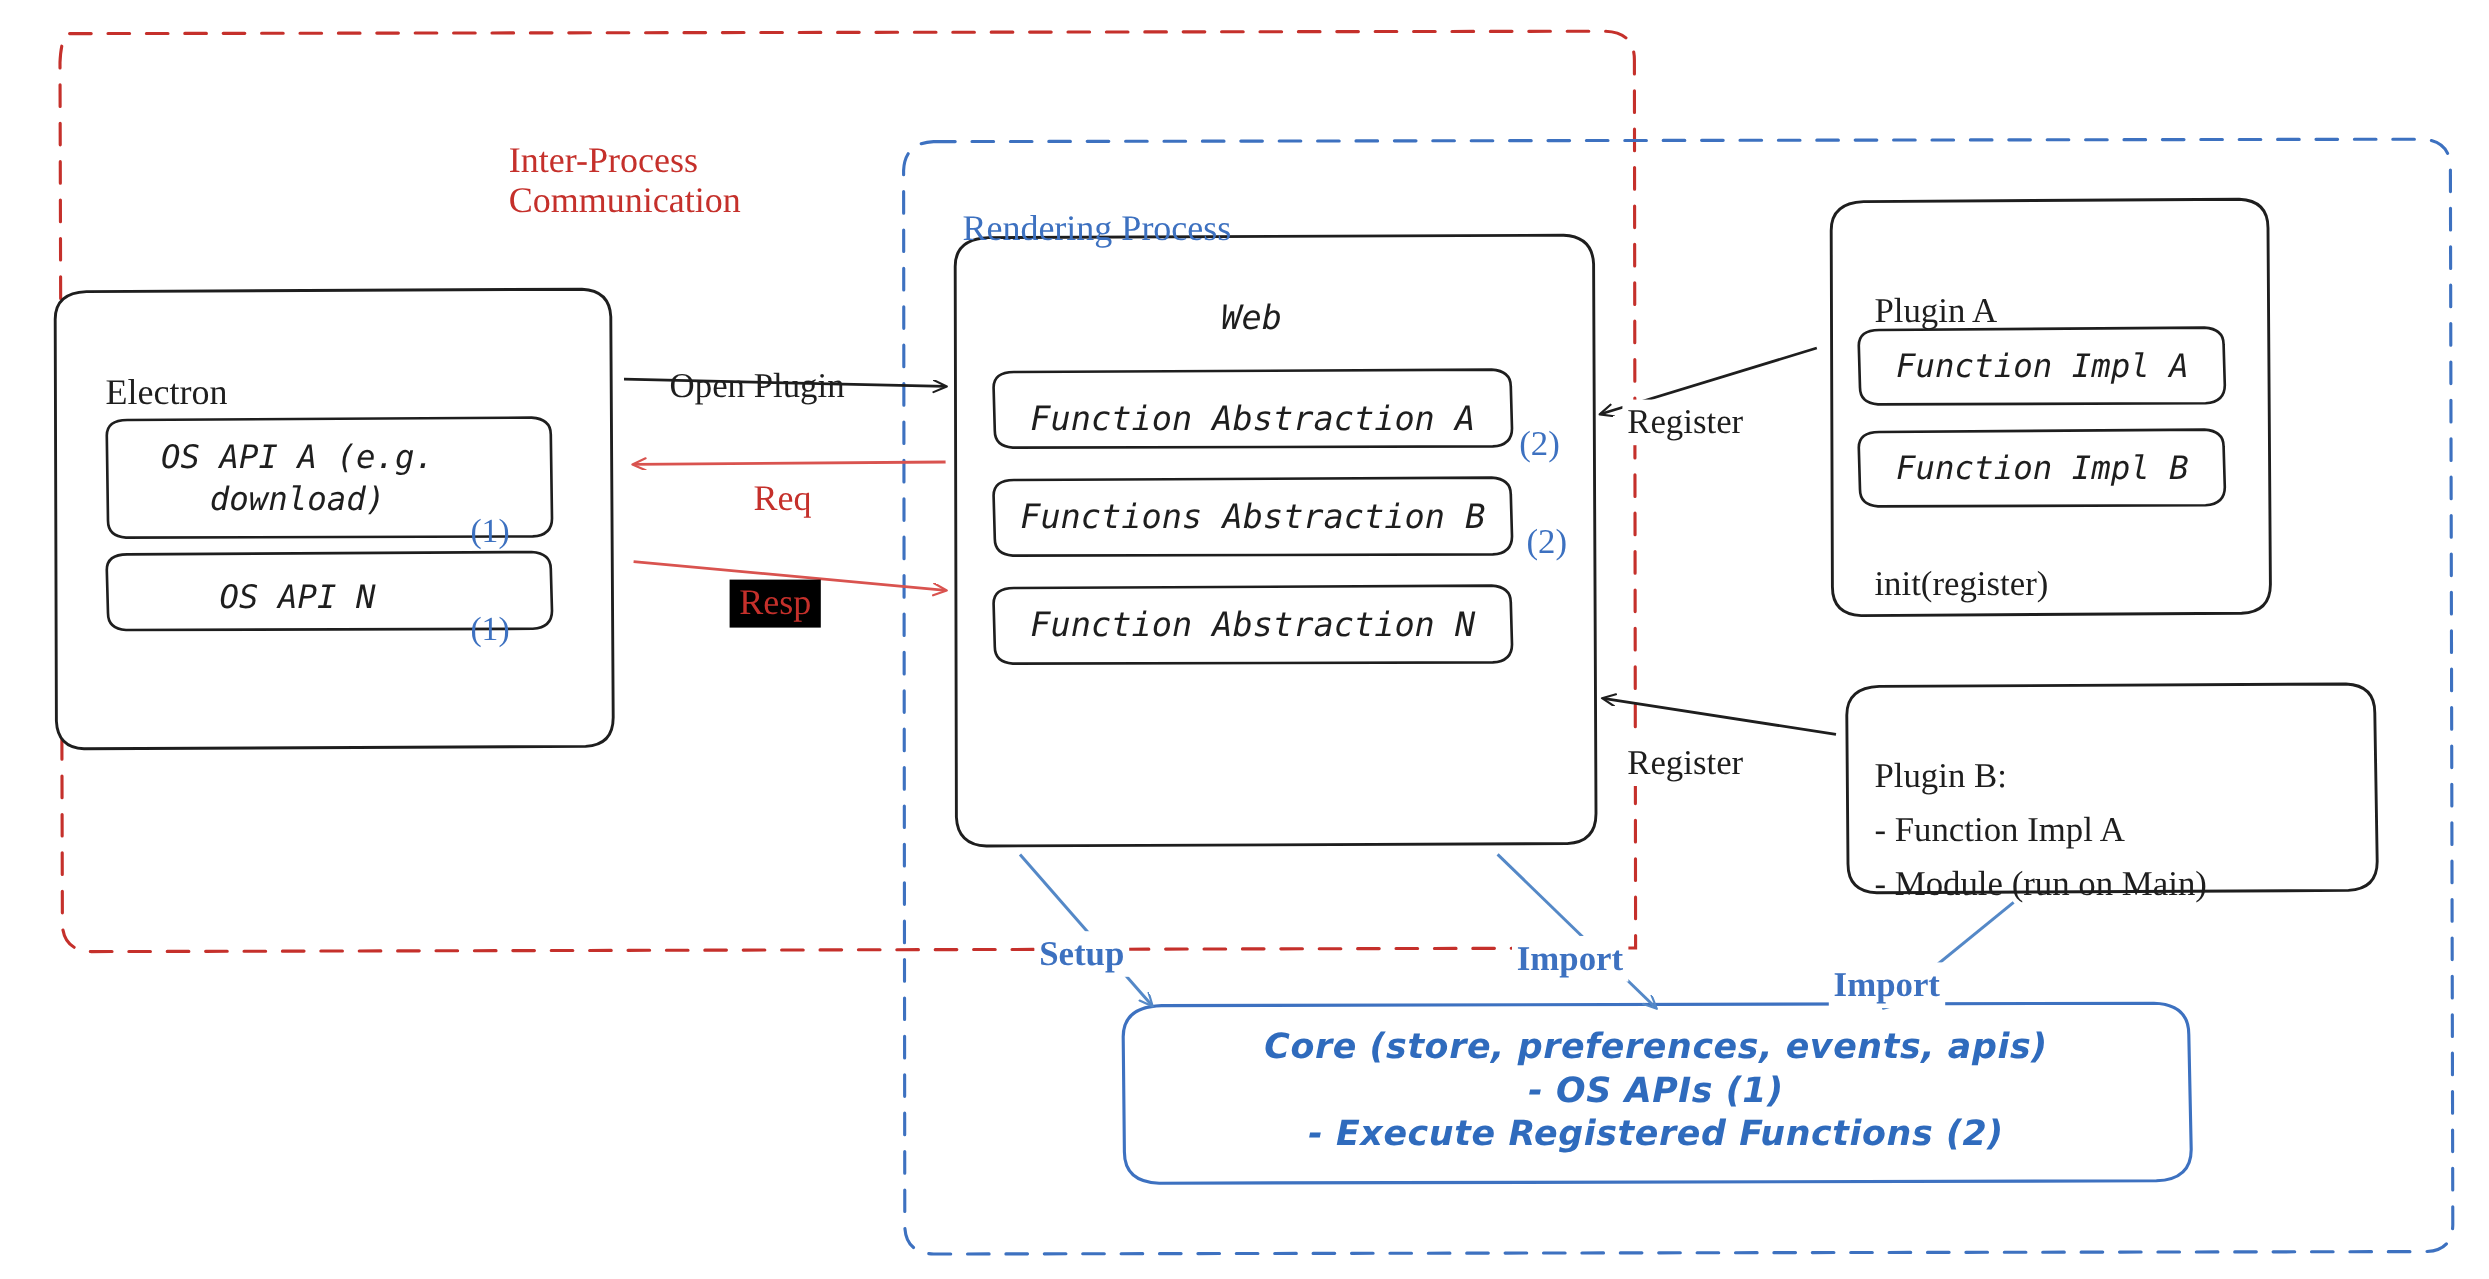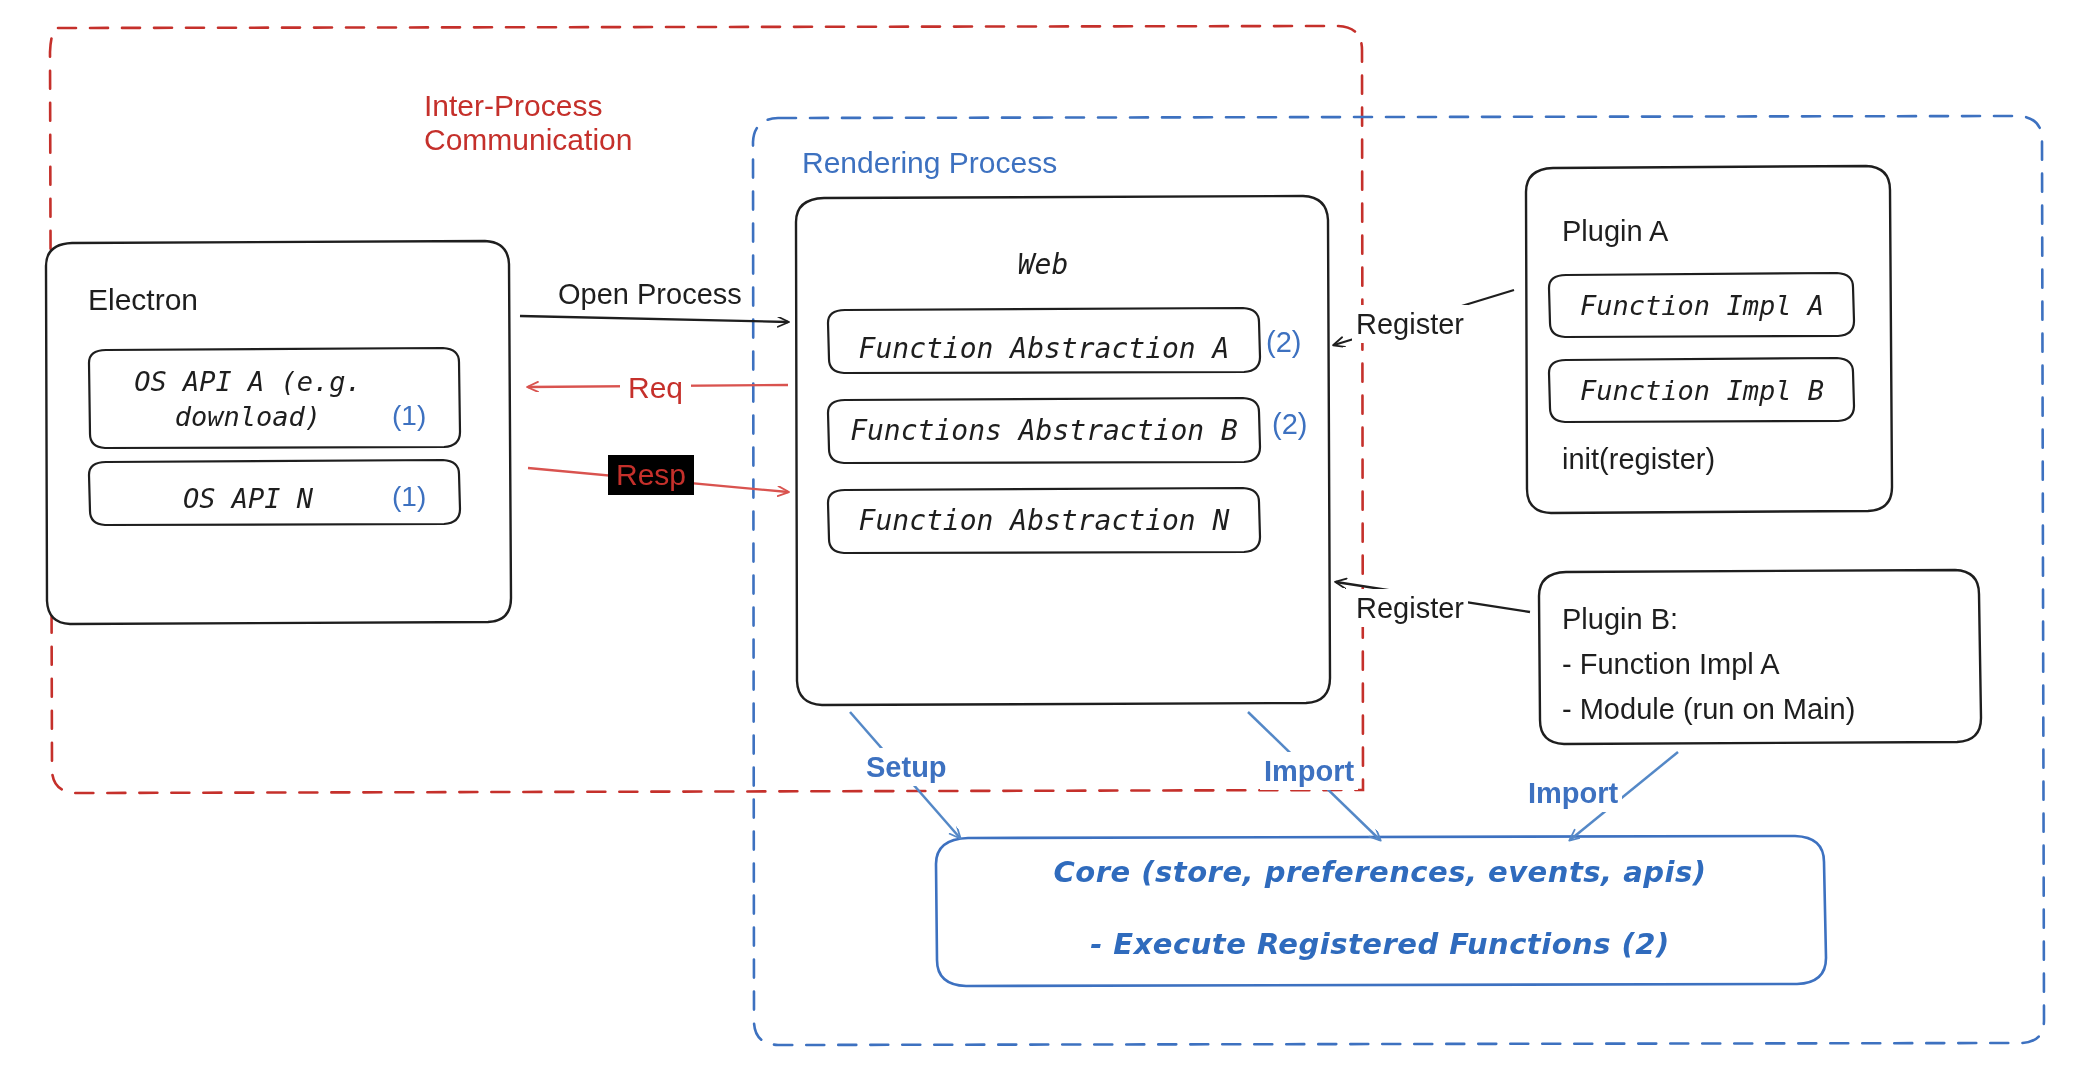--- a/index.html
+++ b/index.html
@@ -21,25 +21,26 @@
     position: absolute;
     left: 0; top: 0;
     width: 2074px;
     height: 1066px;
     pointer-events: none;
   }
 
   
   .txt {
     position: absolute;
-    font-family: Liberation Sans, sans-serif;
+    font-family: Liberation Serif, serif;
     color: #1e1e1e;
     white-space: pre;
     line-height: 1.32;
     letter-spacing: 0px;
+    margin-top: 28px;
   }
   .txt-red { color: #c5302b; }
   .txt-blue { color: #3d71c0; }
   .bold { font-weight: 700; }
 
   
   .boxlabel {
     position: absolute;
     display: flex;
     align-items: center;
@@ -202,23 +203,24 @@
   <div class="txt" style="left:1562px; top:212px; font-size:29px;">Plugin A</div>
   <div class="boxlabel" style="left:1554px; top:277px; width:296px; height:58px; font-size:27px;">Function Impl A</div>
   <div class="boxlabel" style="left:1554px; top:362px; width:296px; height:58px; font-size:27px;">Function Impl B</div>
   <div class="txt" style="left:1562px; top:440px; font-size:29px;">init(register)</div>
 
   <div class="txt" style="left:1562px; top:600px; font-size:29px;">Plugin B:</div>
   <div class="txt" style="left:1562px; top:645px; font-size:29px;">- Function Impl A</div>
   <div class="txt" style="left:1562px; top:690px; font-size:29px;">- Module (run on Main)</div>
 
   <div class="boxlabel core-text" style="left:940px; top:855px; width:880px; height:36px; font-size:29px;">Core (store, preferences, events, apis)</div>
+  <div class="boxlabel core-text" style="left:940px; top:891px; width:880px; height:36px; font-size:29px;">- OS APIs (1)</div>
   <div class="boxlabel core-text" style="left:940px; top:927px; width:880px; height:36px; font-size:29px;">- Execute Registered Functions (2)</div>
 
-  <div class="txt" style="left:558px; top:275px; font-size:29px;">Open Process</div>
+  <div class="txt" style="left:558px; top:275px; font-size:29px;">Open Plugin</div>
   <div class="txt txt-red" style="left:620px; top:368px; font-size:30px; background:#ffffff; padding:0 8px;">Req</div>
   <div class="txt txt-red" style="left:608px; top:455px; font-size:30px; background:#000000; padding:0 8px;">Resp</div>
   <div class="txt" style="left:1352px; top:305px; font-size:29px; background:#ffffff; padding:0 4px;">Register</div>
   <div class="txt" style="left:1352px; top:589px; font-size:29px; background:#ffffff; padding:0 4px;">Register</div>
   <div class="txt txt-blue bold" style="left:862px; top:748px; font-size:29px; background:#ffffff; padding:0 4px;">Setup</div>
   <div class="txt txt-blue bold" style="left:1260px; top:752px; font-size:29px; background:#ffffff; padding:0 4px;">Import</div>
   <div class="txt txt-blue bold" style="left:1524px; top:774px; font-size:29px; background:#ffffff; padding:0 4px;">Import</div>
 
 </div>
 

